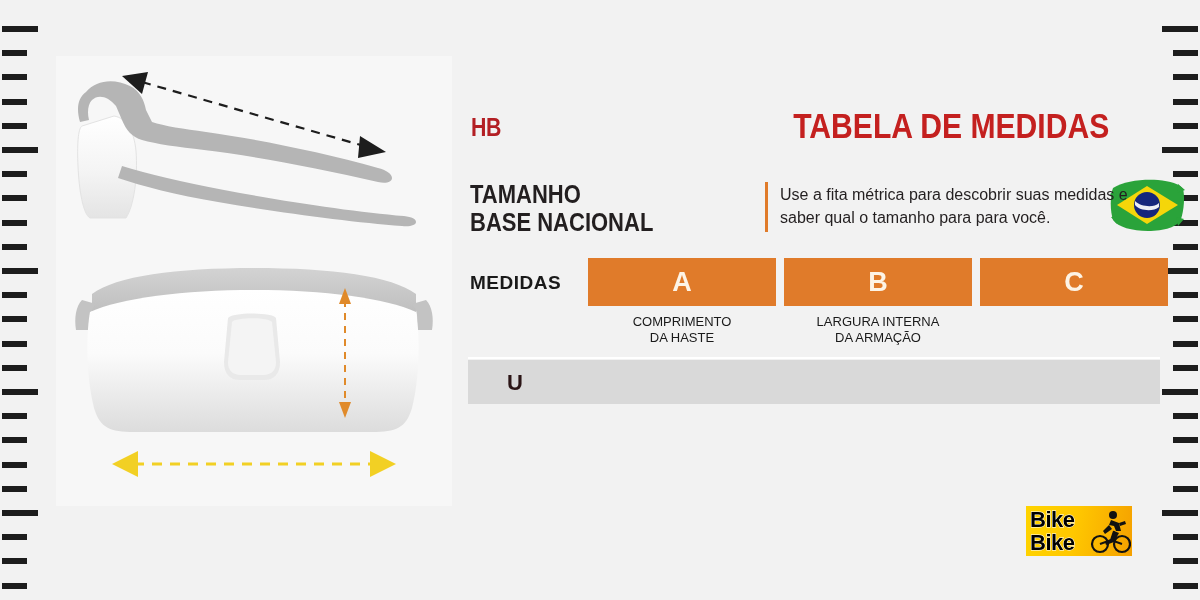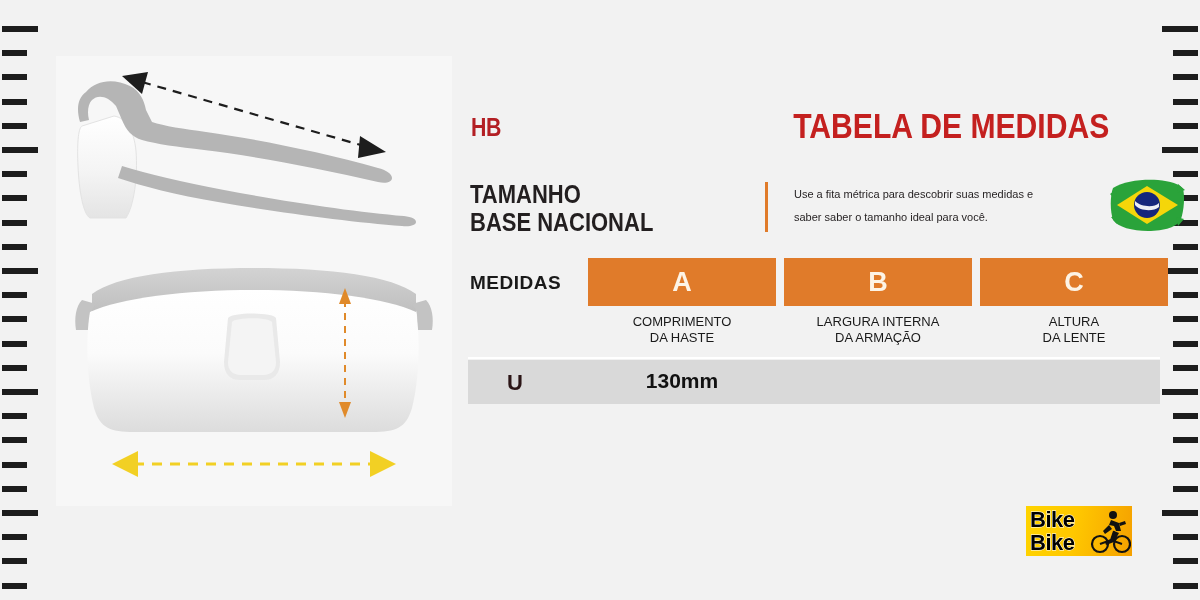--- a/index.html
+++ b/index.html
@@ -56,22 +56,22 @@
   }
   .size-block div{white-space:nowrap;}
 
   .flag{position:absolute;left:640px;top:176px;}
 
   .desc-divider{
     position:absolute;left:297px;top:182px;width:3px;height:50px;
     background:#e07b2a;
   }
   .desc{
-    position:absolute;left:326px;top:183px;width:395px;
-    font-size:11px;line-height:23px;color:#231f20;
+    position:absolute;left:312px;top:183px;width:395px;
+    font-size:16px;line-height:23px;color:#231f20;
   }
   .desc div{white-space:nowrap;}
 
   
   .medidas-label{
     position:absolute;left:2px;top:272px;
     font-weight:bold;font-size:19px;letter-spacing:.5px;color:#1a1a1a;
   }
 
   .hcell{
@@ -263,46 +263,41 @@
       <path d="M2 18 L9 13 L8 24 Z M70 8 L77 14 L69 17 Z M9 48 L3 41 L12 40 Z
                M70 50 L76 43 L68 41 Z" fill="#2aa33a"></path>
       <path d="M39 10 L70 29 L39 48 L9 29 Z" fill="#f5d60a"></path>
       <circle cx="39" cy="29" r="13" fill="#15267c"></circle>
       <path d="M27 25 C33 31 46 32 51 27 L51 31 C45 36 32 35 27 29 Z" fill="#ffffff" opacity=".92"></path>
     </svg>
 
     <div class="desc-divider"></div>
     <div class="desc">
       <div>Use a fita métrica para descobrir suas medidas e</div>
-      <div>saber saber o tamanho ideal para você.</div>
+      <div>saber qual o tamanho para para você.</div>
     </div>
 
     <div class="medidas-label">MEDIDAS</div>
 
     <div class="hcell" style="left:120px;width:188px;">A</div>
     <div class="hcell" style="left:316px;width:188px;">B</div>
     <div class="hcell" style="left:512px;width:188px;">C</div>
 
     <div class="sublabel" style="left:120px;width:188px;">
       <div>COMPRIMENTO</div>
       <div>DA HASTE</div>
     </div>
     <div class="sublabel" style="left:316px;width:188px;">
       <div>LARGURA INTERNA</div>
       <div>DA ARMAÇÃO</div>
     </div>
-    <div class="sublabel" style="left:512px;width:188px;">
-      <div>ALTURA</div>
-      <div>DA LENTE</div>
-    </div>
 
     <div class="row-sep"></div>
     <div class="datarow"></div>
     <div class="cell-u">U</div>
-    <div class="cell-val" style="left:120px;width:188px;">130mm</div>
   </div>
 
   <div class="bikelogo">
     <div class="bl-text">
       <span>Bike</span>
       <span>Bike</span>
     </div>
     <svg class="bl-cyclist" width="42" height="46" viewBox="0 0 42 46">
       <circle cx="24" cy="6" r="4" fill="#111"></circle>
       <path d="M22 11 L30 14 L32 22 L27 22 L25 17 L20 16 Z" fill="#111"></path>

